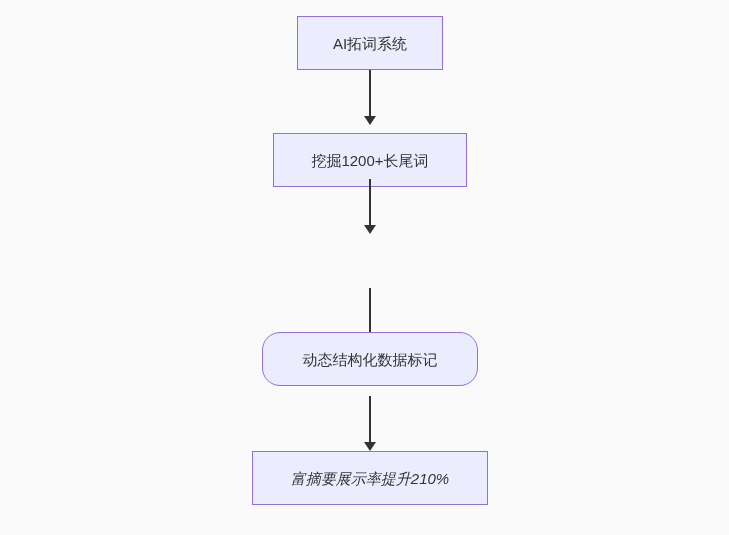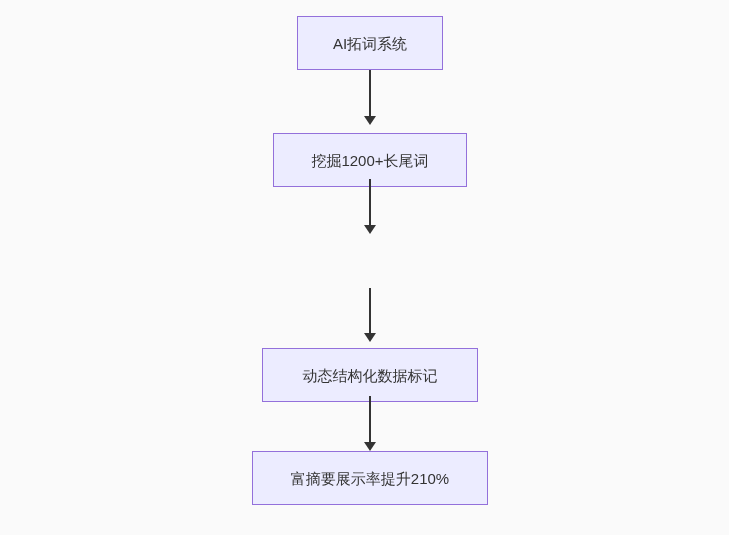--- a/index.html
+++ b/index.html
@@ -29,22 +29,22 @@
     align-items: center;
     justify-content: center;
     text-align: center;
     height: 54px;
     line-height: 1;
     white-space: nowrap;
   }
   .node-1 { left: 297px; top: 16px;  width: 146px; }
   .node-2 { left: 273px; top: 125px; width: 194px; margin-top: 8px; }
   .node-3 { left: 259px; top: 234px; width: 223px; }
-  .node-4 { left: 262px; top: 348px; width: 216px; }
-  .node-5 { left: 252px; top: 451px; width: 236px; }
+  .node-4 { left: 262px; top: 332px; width: 216px; border-radius: 18px; }
+  .node-5 { left: 252px; top: 451px; width: 236px; font-style: italic; }
 
   .edge-line {
     position: absolute;
     width: 2px;
     left: 369px;
     background: #333333;
   }
   .edge-line-1 { top: 70px;  height: 47px; }
   .edge-line-2 { top: 179px; height: 47px; }
   .edge-line-3 { top: 288px; height: 46px; }

